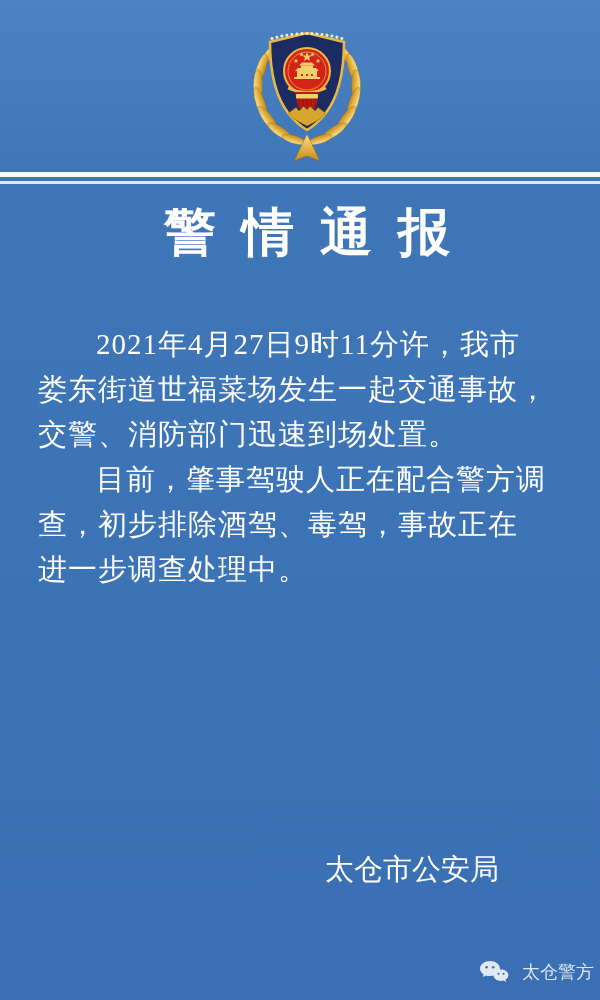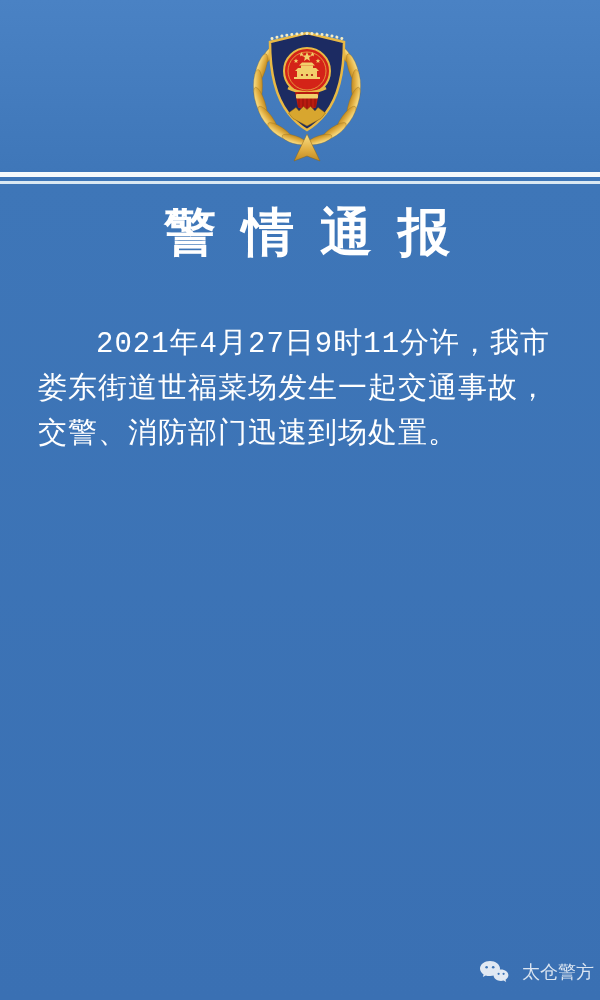--- a/index.html
+++ b/index.html
@@ -30,21 +30,20 @@
     color:#ffffff;
   }
   .body{
     position:absolute;top:322px;left:38px;right:30px;
     font-size:29px;line-height:45px;letter-spacing:1px;
   }
   .body p{
     margin:0;
     text-indent:2em;
     white-space:pre;
-    font-family:Liberation Mono, monospace;
   }
   .signature{
     position:absolute;top:850px;right:62px;width:280px;
     text-align:center;font-size:29px;line-height:39px;
   }
   .footer{
     position:absolute;right:20px;bottom:16px;
     display:flex;align-items:center;gap:13px;
     font-size:18px;color:rgba(255,255,255,0.82);
     font-family:Liberation Mono, monospace;
@@ -125,23 +124,27 @@
     <div class="gap"></div>
     <div class="thin"></div>
   </div>
 
   <h1 class="title">警情通报</h1>
 
   <div class="body">
     <p>2021年4月27日9时11分许，我市
 娄东街道世福菜场发生一起交通事故，
 交警、消防部门迅速到场处置。</p>
+    <p>目前，肇事驾驶人正在配合警方调
+查，初步排除酒驾、毒驾，事故正在
+进一步调查处理中。</p>
   </div>
 
   <div class="signature">
+    <div>太仓市公安局</div>
   </div>
 
   <div class="footer">
     <span class="wx-icon">
       <svg viewBox="0 0 30 24" xmlns="http://www.w3.org/2000/svg" aria-hidden="true">
         <g fill="#ffffff">
           <path d="M11,1 C5.5,1 1,4.4 1,8.6 C1,11 2.4,13 4.6,14.4 L3.8,17 L6.8,15.5 C7.9,15.9 9,16.1 11,16.1 C16.5,16.2 21,12.8 21,8.6 C21,4.4 16.5,1 11,1 Z"></path>
           <path d="M22,9.5 C17.9,9.5 14.6,12 14.6,15.2 C14.6,18.4 17.9,20.9 22,20.9 C22.9,20.9 23.8,20.8 24.6,20.5 L27.2,22 L26.5,19.7 C28.2,18.6 29.4,17 29.4,15.2 C29.4,12 26.1,9.5 22,9.5 Z"></path>
         </g>
         <g fill="#3e76b8">

